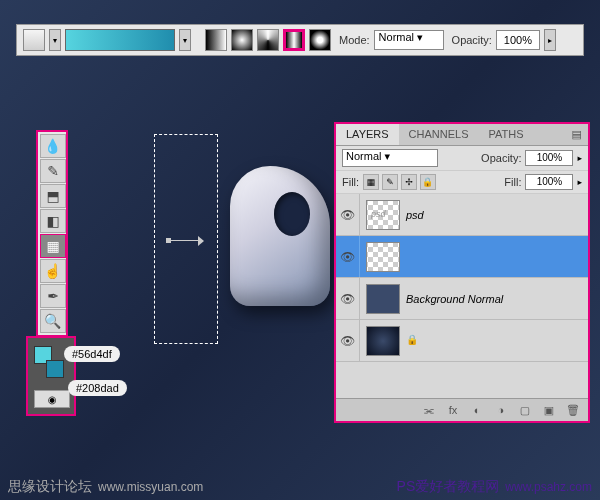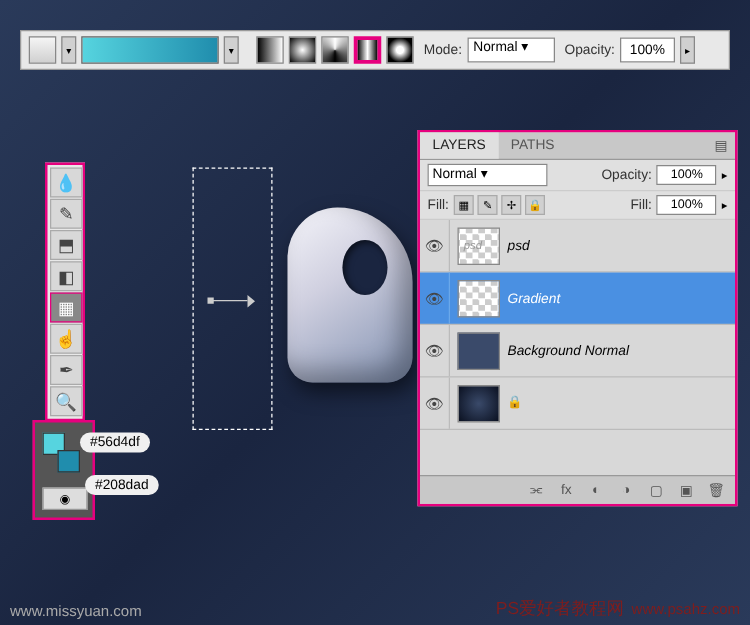--- a/index.html
+++ b/index.html
@@ -32,21 +32,21 @@
 .selection-marquee { position: absolute; top: 134px; left: 154px; width: 64px; height: 210px; border: 1px dashed #fff; }
 .grad-arrow { position: absolute; top: 236px; left: 168px; width: 36px; height: 10px; }
 .grad-arrow::after { content:''; position:absolute; left:0; top:4px; width:30px; height:1px; background:#ccc; }
 .grad-arrow::before { content:''; position:absolute; right:0; top:0; width:0; height:0; border-left:6px solid #ccc; border-top:5px solid transparent; border-bottom:5px solid transparent; }
 .grad-dot { position:absolute; left:-2px; top:2px; width:5px; height:5px; background:#ccc; }
 
 .letter-p { position: absolute; top: 166px; left: 230px; width: 110px; height: 160px; }
 .letter-body { position: absolute; width: 100px; height: 140px; background: linear-gradient(145deg, #f5f5fa 0%, #d0d0e0 40%, #8090b0 100%); border-radius: 40px 60px 20px 20px; box-shadow: inset -10px -10px 20px rgba(0,0,0,0.3), 4px 8px 16px rgba(0,0,0,0.5); }
 .letter-hole { position: absolute; top: 26px; left: 44px; width: 36px; height: 44px; background: #1a2540; border-radius: 50%; box-shadow: inset 2px 2px 6px rgba(0,0,0,0.6); }
 
-.layers-panel { position: absolute; top: 104px; left: 334px; width: 256px; background: #e0e0e0; border: 2px solid #e6007e; font-size: 11px; }
+.layers-panel { position: absolute; top: 122px; left: 334px; width: 256px; background: #e0e0e0; border: 2px solid #e6007e; font-size: 11px; }
 .panel-tabs { display: flex; background: #c8c8c8; border-bottom: 1px solid #999; }
 .panel-tab { padding: 4px 10px; color: #555; }
 .panel-tab.active { background: #e0e0e0; color: #222; }
 .panel-menu { margin-left: auto; padding: 4px 6px; color: #555; }
 .panel-row { display: flex; align-items: center; padding: 3px 6px; gap: 4px; border-bottom: 1px solid #ccc; }
 .blend-select { width: 96px; height: 18px; border: 1px solid #888; background: #fff; font-size: 11px; padding: 0 3px; }
 .small-box { width: 48px; height: 16px; border: 1px solid #888; background: #fff; font-size: 10px; text-align:center; line-height:14px; }
 .lock-icons { display: flex; gap: 3px; }
 .lock-icon { width: 16px; height: 16px; background: #d0d0d0; border: 1px solid #aaa; display:flex; align-items:center; justify-content:center; font-size:9px; }
 .layer-list { background: #d8d8d8; }
@@ -58,21 +58,21 @@
 .thumb-checker { background: repeating-conic-gradient(#ccc 0% 25%, #fff 0% 50%) 50% / 10px 10px; }
 .thumb-texture { background: #3a4a6a; }
 .thumb-bg { background: radial-gradient(circle, #3a4a6a, #0a1020); }
 .layer-name { font-style: italic; flex:1; }
 .layer-lock-badge { width:14px; height:14px; margin-right:8px; font-size:10px; color:#555; }
 .panel-footer { display:flex; justify-content:flex-end; align-items:center; gap:6px; background:#c8c8c8; padding:3px 6px; border-top:1px solid #999; }
 .footer-icon { width:18px; height:16px; display:flex; align-items:center; justify-content:center; font-size:11px; color:#555; }
 
 .watermark-left { position: absolute; bottom: 4px; left: 8px; font-size: 12px; color: #aaa; display:flex; align-items:baseline; gap:6px; }
 .watermark-left .cn { font-size: 14px; }
-.watermark-right { position: absolute; bottom: 4px; right: 8px; font-size: 12px; color: #7f1d1d; display:flex; align-items:baseline; gap:6px; }
+.watermark-right { position: absolute; bottom: 4px; right: 8px; font-size: 12px; color: #4c1d95; display:flex; align-items:baseline; gap:6px; }
 .watermark-right .cn { font-size: 14px; }
 </style>
 </head>
 <body>
 
 <div class="options-bar highlight-box">
   <div class="tool-preset"></div>
   <div class="dropdown-arrow">▾</div>
   <div class="gradient-preview"></div>
   <div class="dropdown-arrow">▾</div>
@@ -118,20 +118,21 @@
   </div>
 
 <div class="letter-p">
   <div class="letter-body"></div>
   <div class="letter-hole"></div>
 </div>
 
 <div class="layers-panel">
   <div class="panel-tabs">
     <div class="panel-tab active">LAYERS</div>
+    <div class="panel-tab">CHANNELS</div>
     <div class="panel-tab">PATHS</div>
     <div class="panel-menu">▤</div>
   </div>
   <div class="panel-row">
     <div class="blend-select"><span>Normal</span> ▾</div>
     <span class="label" style="margin-left:auto">Opacity:</span>
     <div class="small-box">100%</div>
     <span style="font-size:9px">▸</span>
   </div>
   <div class="panel-row">
@@ -150,21 +151,20 @@
     <div class="layer-item">
       <div class="vis-eye">👁</div>
       <div class="layer-thumb thumb-checker">
           <span style="position:absolute;top:8px;left:4px;font-size:9px;color:#999;font-style:italic">psd</span>
         </div>
       <div class="layer-name">psd</div>
     </div>
     <div class="layer-item selected">
       <div class="vis-eye">👁</div>
       <div class="layer-thumb thumb-checker"></div>
-      <div class="layer-name">Gradient</div>
     </div>
     <div class="layer-item">
       <div class="vis-eye">👁</div>
       <div class="layer-thumb thumb-texture"></div>
       <div class="layer-name">Background Normal</div>
     </div>
     <div class="layer-item">
       <div class="vis-eye">👁</div>
       <div class="layer-thumb thumb-bg"></div>
       <div class="layer-lock-badge">🔒</div>
@@ -176,18 +176,19 @@
     <div class="footer-icon">fx</div>
     <div class="footer-icon">◐</div>
     <div class="footer-icon">◑</div>
     <div class="footer-icon">▢</div>
     <div class="footer-icon">▣</div>
     <div class="footer-icon">🗑</div>
   </div>
 </div>
 
 <div class="watermark-left">
+  <span class="cn">思缘设计论坛</span>
   <span>www.missyuan.com</span>
 </div>
 <div class="watermark-right">
   <span class="cn">PS爱好者教程网</span>
   <span>www.psahz.com</span>
 </div>
 
 </body></html>

